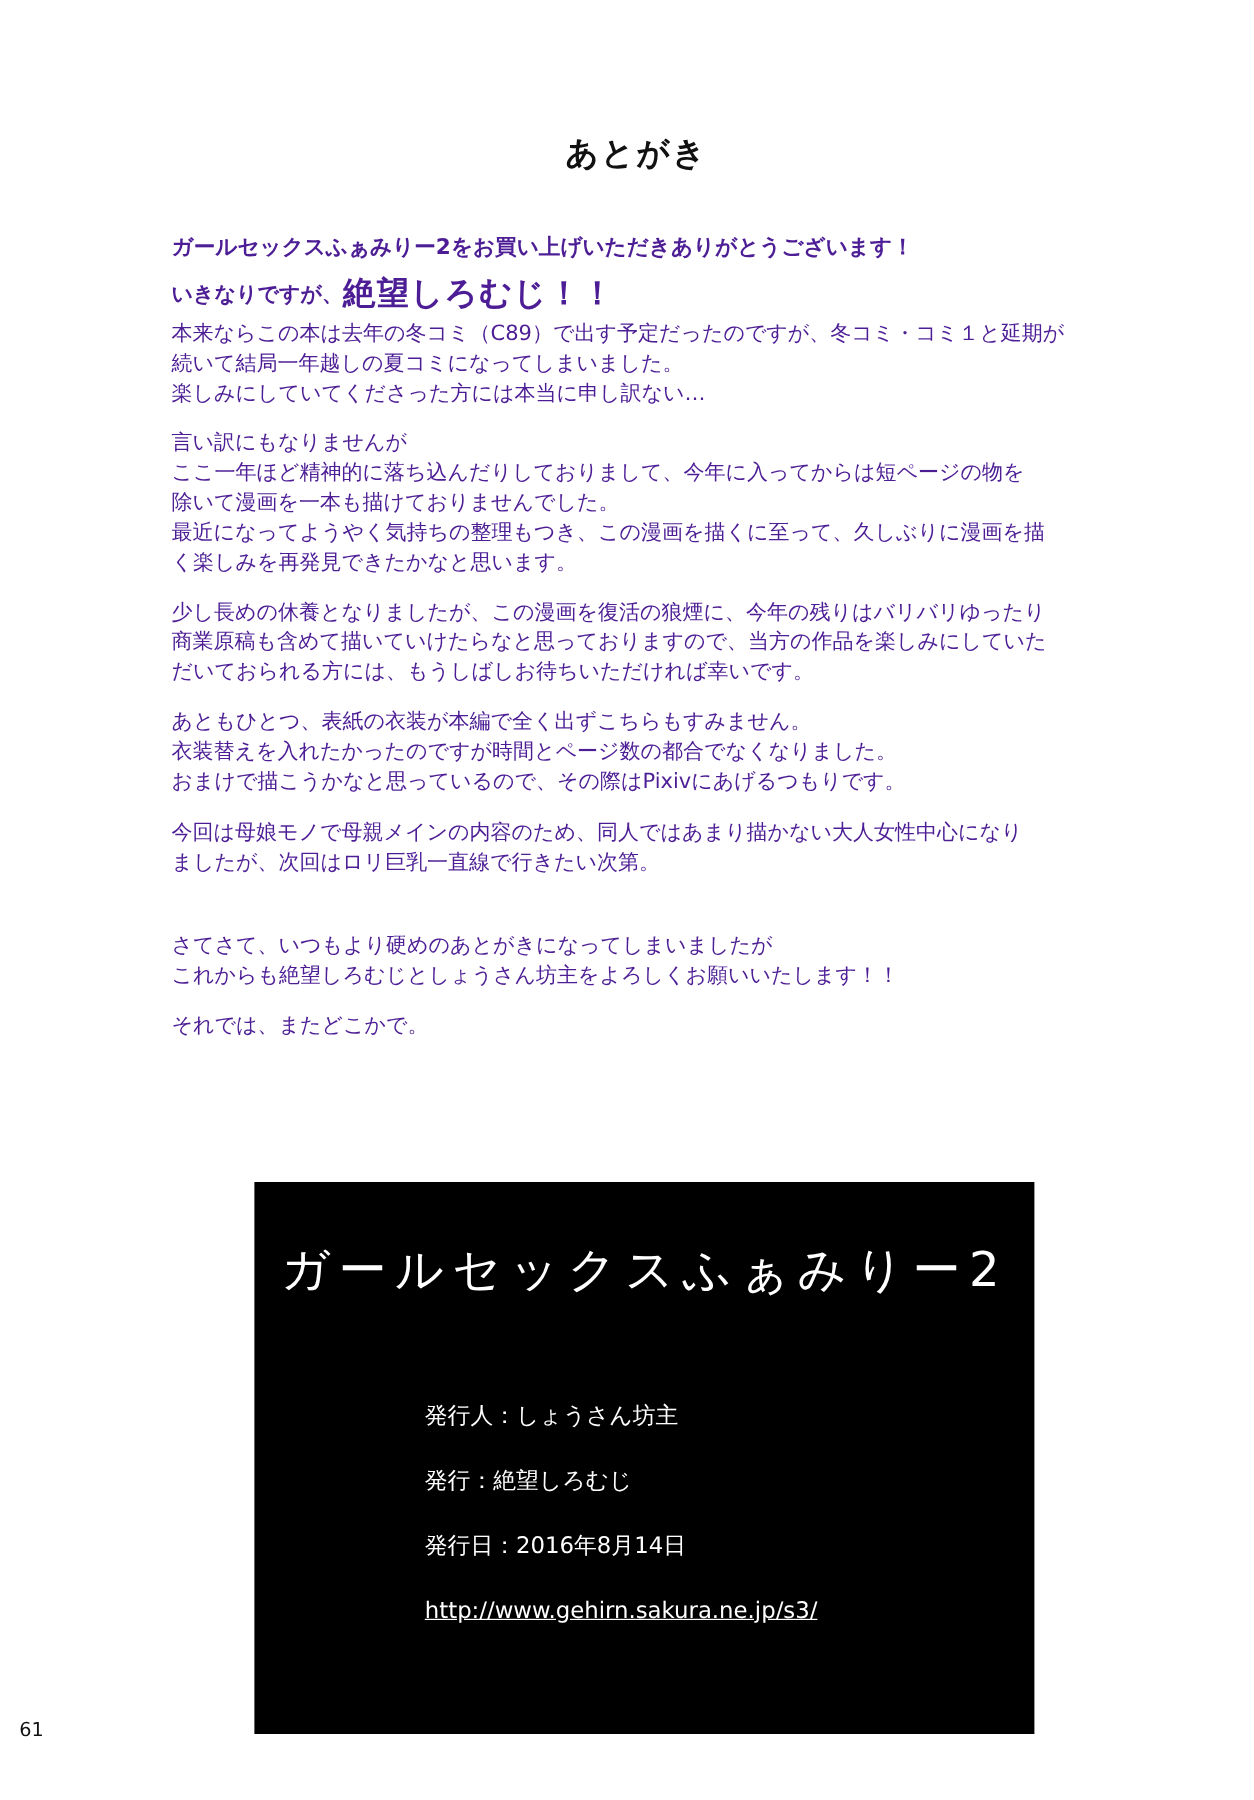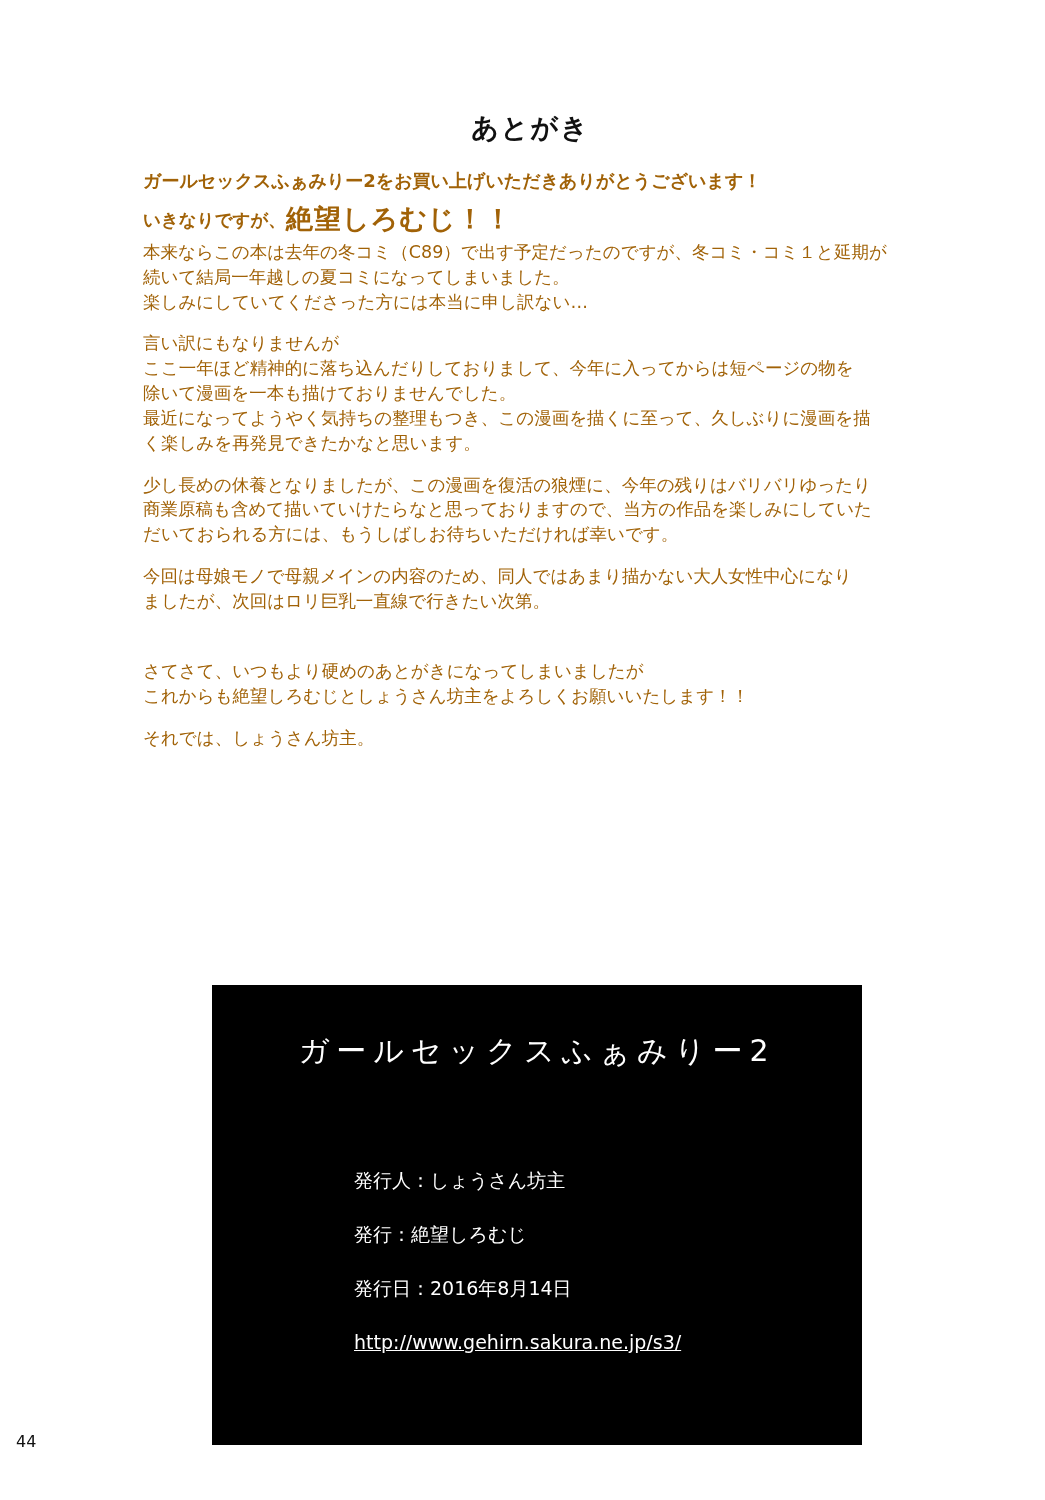--- a/index.html
+++ b/index.html
@@ -27,26 +27,26 @@
     text-align: center;
     font-size: 27px;
     font-weight: bold;
     letter-spacing: 2px;
     font-family: "DejaVu Sans", sans-serif;
     padding-left: 16px;
   }
   .body-text {
     position: absolute;
     left: 143px;
-    top: 168px;
+    top: 194px;
     width: 830px;
     font-size: 17.5px;
     line-height: 1.42;
     font-family: "DejaVu Sans", sans-serif;
-    color: #a16207;
+    color: #4c1d95;
   }
   .para {
     margin: 0 0 17px 0;
     white-space: pre-line;
   }
   .intro-line {
     font-weight: bold;
     font-size: 18px;
     display: block;
     margin-bottom: 6px;
@@ -75,21 +75,21 @@
     height: 460px;
     background: #000000;
     color: #ffffff;
   }
   .colophon-title {
     position: absolute;
     left: 0;
     right: 0;
     top: 46px;
     text-align: center;
-    font-size: 30px;
+    font-size: 40px;
     letter-spacing: 7px;
     font-family: "DejaVu Sans", sans-serif;
     color: #ffffff;
   }
   .colophon-info {
     position: absolute;
     left: 142px;
     top: 155px;
     font-size: 19px;
     line-height: 1.42;
@@ -132,40 +132,43 @@
     <p class="para">言い訳にもなりませんが
 ここ一年ほど精神的に落ち込んだりしておりまして、今年に入ってからは短ページの物を
 除いて漫画を一本も描けておりませんでした。
 最近になってようやく気持ちの整理もつき、この漫画を描くに至って、久しぶりに漫画を描
 く楽しみを再発見できたかなと思います。</p>
 
     <p class="para">少し長めの休養となりましたが、この漫画を復活の狼煙に、今年の残りはバリバリゆったり
 商業原稿も含めて描いていけたらなと思っておりますので、当方の作品を楽しみにしていた
 だいておられる方には、もうしばしお待ちいただければ幸いです。</p>
 
+    <p class="para">あともひとつ、表紙の衣装が本編で全く出ずこちらもすみません。
+衣装替えを入れたかったのですが時間とページ数の都合でなくなりました。
+おまけで描こうかなと思っているので、その際はPixivにあげるつもりです。</p>
 
     <p class="para">今回は母娘モノで母親メインの内容のため、同人ではあまり描かない大人女性中心になり
 ましたが、次回はロリ巨乳一直線で行きたい次第。</p>
 
     <div class="gap-lg"></div>
 
     <p class="para">さてさて、いつもより硬めのあとがきになってしまいましたが
 これからも絶望しろむじとしょうさん坊主をよろしくお願いいたします！！</p>
 
-    <p class="para">それでは、しょうさん坊主。</p>
+    <p class="para">それでは、またどこかで。</p>
   </div>
 
   <div class="colophon">
     <div class="colophon-title">ガールセックスふぁみりー2</div>
 
     <div class="colophon-info">
       <div>発行人：しょうさん坊主</div>
       <div>発行：絶望しろむじ</div>
       <div>発行日：2016年8月14日</div>
       <div class="link">http://www.gehirn.sakura.ne.jp/s3/</div>
       
       
     </div>
   </div>
 
-  <div class="page-number">44</div>
+  <div class="page-number">61</div>
 
 </div>
 
 </body></html>

